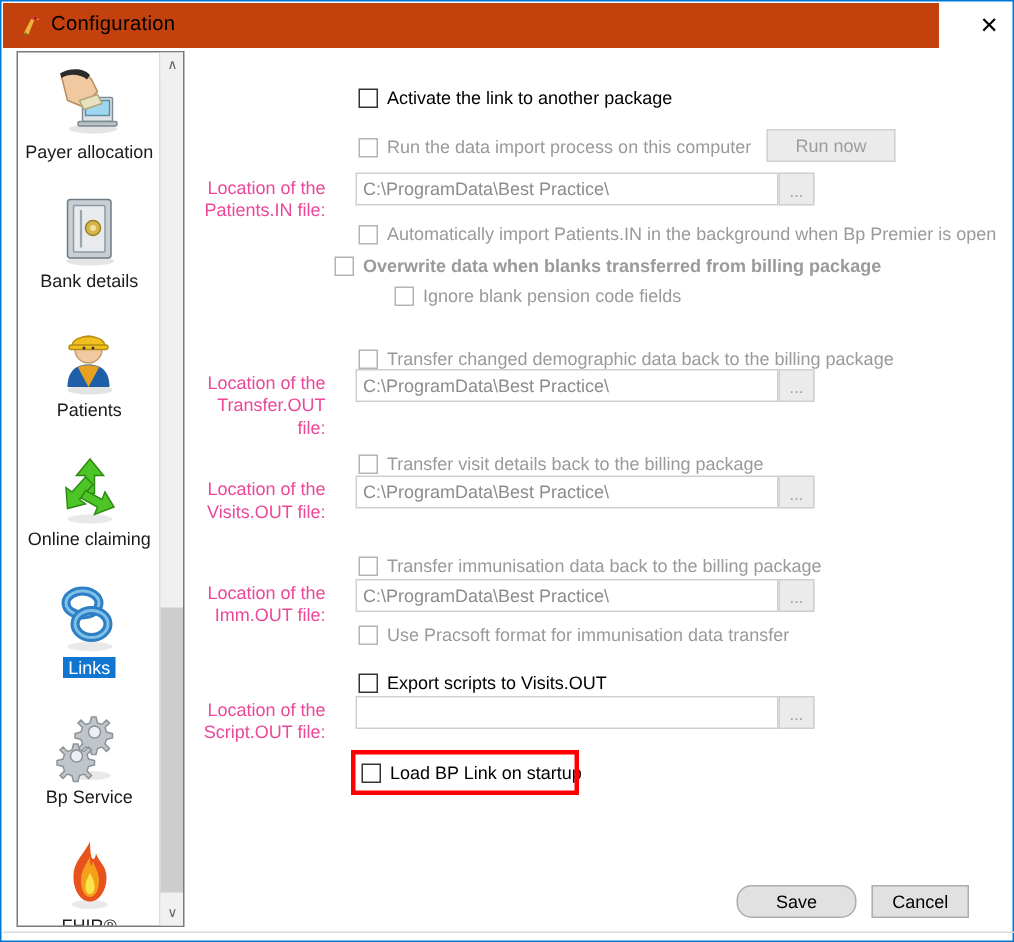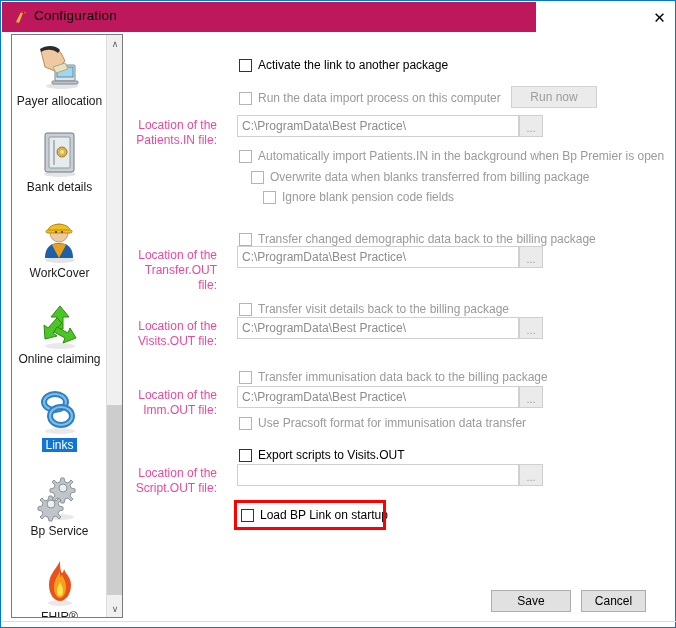--- a/index.html
+++ b/index.html
@@ -11,22 +11,22 @@
     -webkit-font-smoothing:none;
   }
   .window{
     position:absolute;left:0;top:0;width:676px;height:628px;
     box-sizing:border-box;
     border:1px solid #0078d7;
     background:#ffffff;
   }
   
   .titlebar{
-    position:absolute;left:1px;top:1px;width:534px;height:30px;
-    background:#be185d;
+    position:absolute;left:1px;top:1px;width:624px;height:30px;
+    background:#c2410c;
   }
   .title-icon{
     position:absolute;left:10px;top:6px;width:18px;height:18px;
   }
   .title-text{
     position:absolute;left:32px;top:6px;
     font-size:13.5px;color:#000;letter-spacing:.2px;
     white-space:nowrap;
   }
   .close-btn{
@@ -193,21 +193,21 @@
             <ellipse cx="25" cy="47" rx="15" ry="3" fill="#c9c9c9" opacity=".5"></ellipse>
             <path d="M10 45 C10 34 16 30 24 30 C32 30 38 34 38 45 Z" fill="#1f5fa8"></path>
             <path d="M17 32 L24 45 L31 32 C29 30 19 30 17 32 Z" fill="#e8a020"></path>
             <circle cx="24" cy="20" r="9" fill="#f0c9a0" stroke="#c79a6a"></circle>
             <path d="M13 18 C13 9 35 9 35 18 Z" fill="#f0c020" stroke="#b88c10"></path>
             <rect x="11" y="17" width="26" height="3" rx="1.5" fill="#f0c020" stroke="#b88c10"></rect>
             <circle cx="21" cy="19" r="1" fill="#333"></circle>
               <circle cx="27" cy="19" r="1" fill="#333"></circle>
           </svg>
         </span>
-        <span class="side-label">WorkCover</span>
+        <span class="side-label">Patients</span>
       </div>
 
       <div class="side-item">
         <span class="side-icon">
           <svg width="50" height="52" viewBox="0 0 50 52">
             <ellipse cx="25" cy="47" rx="15" ry="3" fill="#c9c9c9" opacity=".4"></ellipse>
             <path d="M25 7 L34 18 L28 18 L28 30 L22 30 L22 18 L16 18 Z" fill="#4cc527" stroke="#2f8a12"></path>
             <path d="M10 40 L9 26 L13 29 L22 19 L27 24 L18 34 L22 37 Z" fill="#4cc527" stroke="#2f8a12"></path>
             <path d="M41 39 L28 44 L30 39 L19 33 L22 28 L33 34 L35 29 Z" fill="#4cc527" stroke="#2f8a12"></path>
           </svg>
@@ -279,21 +279,21 @@
 
     <div class="lbl" style="left:0px;top:77px;">Location of the
 Patients.IN file:</div>
     <input class="txt" style="left: 106px; top: 74px; width: 282px;" value="C:\ProgramData\Best Practice\">
     <div class="ell" style="left:388px;top:74px;">...</div>
 
     <div class="cb-row" style="left:108px;top:107px;">
       <span class="cb"></span>
       <span class="cb-lbl">Automatically import Patients.IN in the background when Bp Premier is open</span>
     </div>
-    <div class="cb-row" style="left:120px;top:128px;">
+    <div class="cb-row" style="left:92px;top:128px;font-weight:bold;">
       <span class="cb"></span>
       <span class="cb-lbl">Overwrite data when blanks transferred from billing package</span>
     </div>
     <div class="cb-row" style="left:108px;top:148px;margin-left:24px;">
       <span class="cb"></span>
       <span class="cb-lbl">Ignore blank pension code fields</span>
     </div>
 
     <div class="cb-row" style="left:108px;top:190px;">
       <span class="cb"></span>
@@ -337,16 +337,16 @@
 
     <div class="cb-row enabled" style="left:110px;top:466px;">
       <span class="cb enabled"></span>
       <span class="cb-lbl">Load BP Link on startup</span>
     </div>
     <div class="highlight-box" style="left:103px;top:459px;width:152px;height:30px;"></div>
 
   </div>
 
   <div class="footer-line"></div>
-  <div class="btn" style="left:490px;top:589px;width:80px;height:22px;">Save</div>
+  <div class="btn" style="left:490px;top:589px;width:80px;height:22px;border-radius:10px;">Save</div>
   <div class="btn" style="left:580px;top:589px;width:65px;height:22px;">Cancel</div>
 
 </div>
 
 </body></html>

